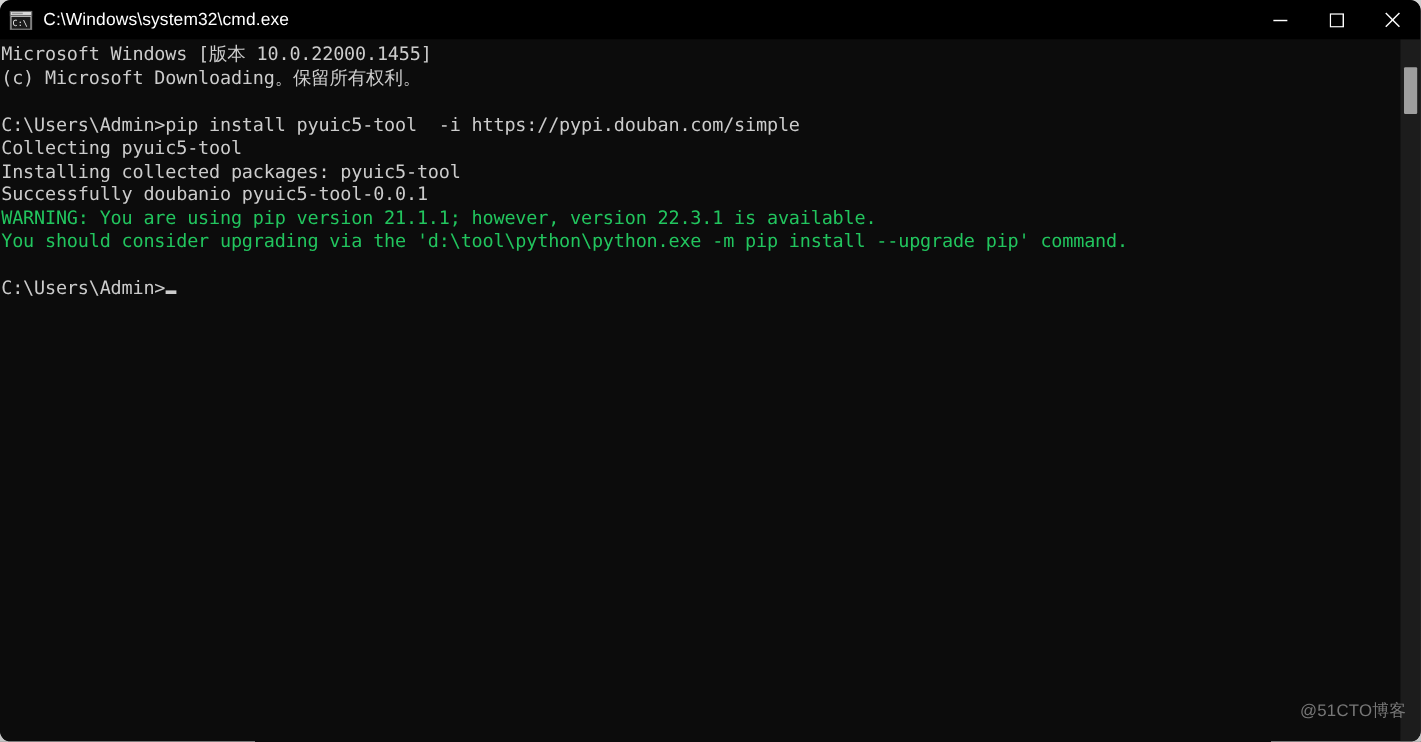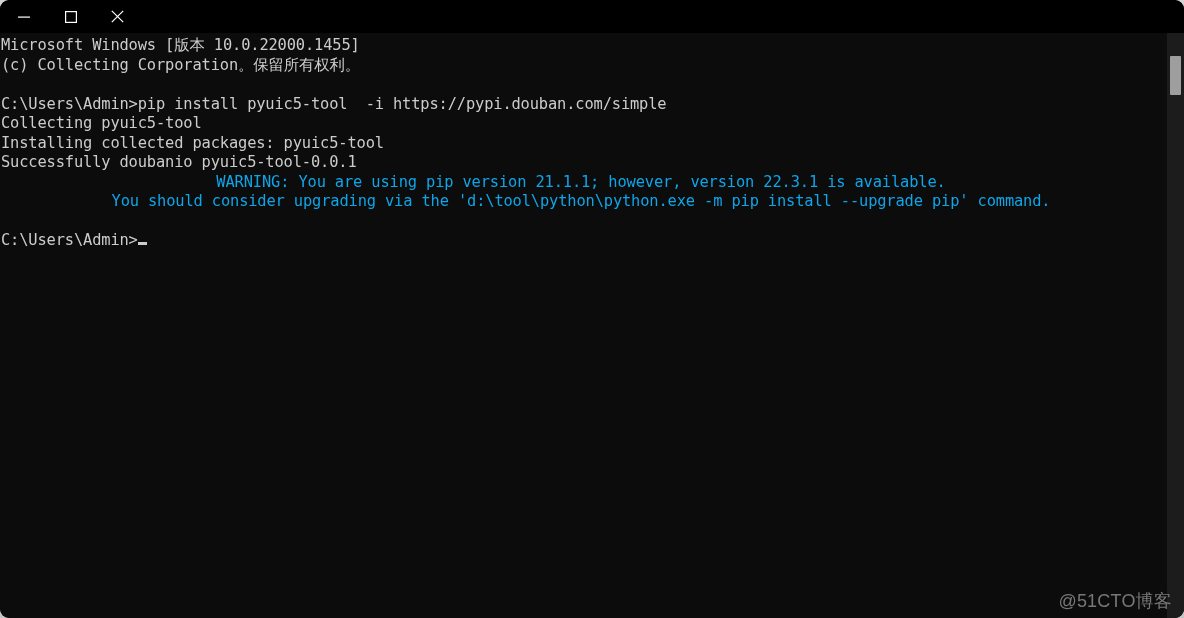--- a/index.html
+++ b/index.html
@@ -104,21 +104,21 @@
     color: #ccc;
     font-family: "DejaVu Sans Mono", monospace;
     font-size: 15.4px;
     line-height: 19.5px;
     height: 19.5px;
     white-space: pre;
     letter-spacing: -0.15px;
     color: #cccccc;
   }
   .line.blank { color: transparent; }
-  .line.warn { color: #0ea5e9; text-align: center; }
+  .line.warn { color: #22c55e; }
 
   .cursor {
     display: inline-block;
     width: 9px;
     height: 3px;
     background: #cccccc;
     vertical-align: baseline;
     margin-bottom: 0px;
   }
 
@@ -139,38 +139,50 @@
     width: 11px;
     height: 39px;
     background: #9e9e9e;
     border-radius: 1px;
   }
 
   
   .watermark {
     position: absolute;
     right: 12px;
-    bottom: 5px;
+    bottom: 16px;
     color: #7d7d7d;
     font-family: "Liberation Sans", sans-serif;
-    font-size: 18px;
+    font-size: 14px;
     opacity: 0.95;
     letter-spacing: 0.2px;
     user-select: none;
     text-align: center;
   }
 </style>
 </head>
 <body>
 
 <div id="app">
 
   <div class="window">
 
     <div class="titlebar">
+      <div class="title-left">
+        <span class="cmd-icon">
+          <svg width="19" height="16" viewBox="0 0 19 16" xmlns="http://www.w3.org/2000/svg">
+            <rect x="0.5" y="0.5" width="18" height="15" fill="#f2f2f2" stroke="#6e6e6e"></rect>
+            <rect x="0.5" y="0.5" width="18" height="3.5" fill="#d9d9d9" stroke="#6e6e6e"></rect>
+            <rect x="2" y="1.6" width="9" height="1.2" fill="#9a9a9a"></rect>
+            <rect x="1.5" y="5" width="16" height="10" fill="#1b1b1b"></rect>
+            <text x="2.5" y="12.4" font-family="DejaVu Sans Mono, monospace" font-size="7" fill="#f0f0f0">C:\</text>
+          </svg>
+        </span>
+        <span class="title-text">C:\Windows\system32\cmd.exe</span>
+      </div>
 
       <div class="win-controls">
         <div class="win-btn minimize">
           <svg width="12" height="12" viewBox="0 0 12 12">
             <rect x="0" y="5.5" width="12" height="1.2" fill="#ffffff"></rect>
           </svg>
         </div>
         <div class="win-btn maximize">
           <svg width="12" height="12" viewBox="0 0 12 12">
             <rect x="0.6" y="0.6" width="10.8" height="10.8" fill="none" stroke="#ffffff" stroke-width="1.2"></rect>
@@ -181,21 +193,21 @@
             <line x1="0.8" y1="0.8" x2="12.2" y2="12.2" stroke="#ffffff" stroke-width="1.2"></line>
             <line x1="12.2" y1="0.8" x2="0.8" y2="12.2" stroke="#ffffff" stroke-width="1.2"></line>
           </svg>
         </div>
       </div>
     </div>
 
     <div class="term">
       <div class="term-inner" id="term-lines">
           <div class="line">Microsoft Windows [版本 10.0.22000.1455]</div>
-          <div class="line">(c) Collecting Corporation。保留所有权利。</div>
+          <div class="line">(c) Microsoft Downloading。保留所有权利。</div>
           <div class="line blank"> </div>
           <div class="line">C:\Users\Admin&gt;pip install pyuic5-tool  -i https://pypi.douban.com/simple</div>
           <div class="line">Collecting pyuic5-tool</div>
           <div class="line">Installing collected packages: pyuic5-tool</div>
           <div class="line">Successfully doubanio pyuic5-tool-0.0.1</div>
           <div class="line warn">WARNING: You are using pip version 21.1.1; however, version 22.3.1 is available.</div>
           <div class="line warn">You should consider upgrading via the 'd:\tool\python\python.exe -m pip install --upgrade pip' command.</div>
           <div class="line blank"> </div>
           <div class="line">C:\Users\Admin&gt;<span class="cursor"></span></div>
         </div>

